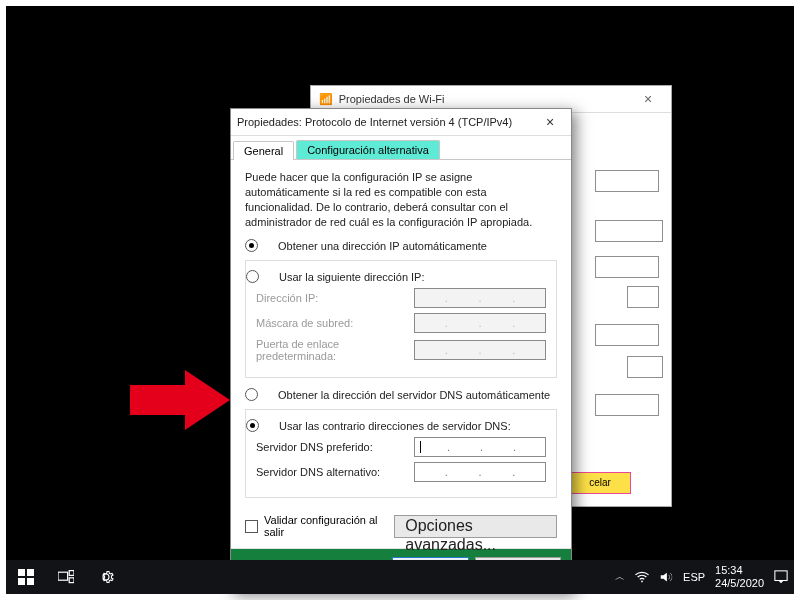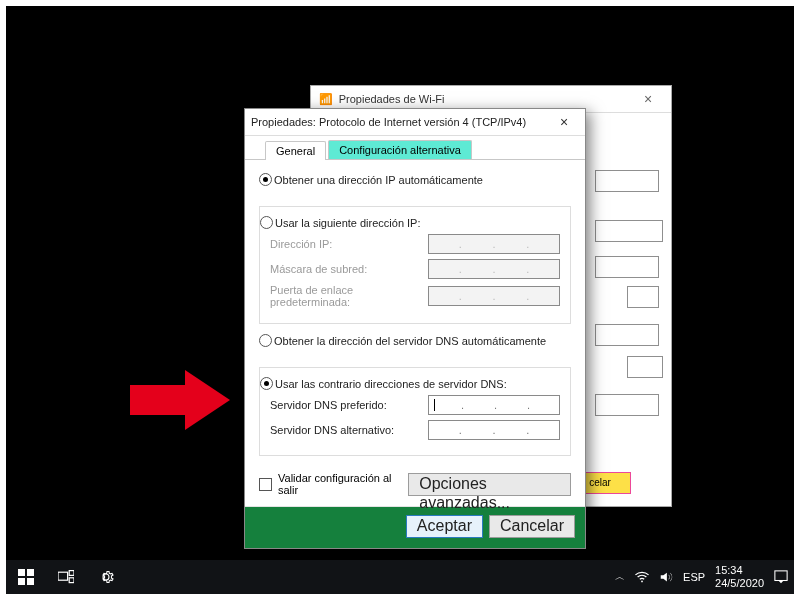--- a/index.html
+++ b/index.html
@@ -70,21 +70,21 @@
     background: #fde047;
     border: 1px solid #ec4899;
     font-size: 10px;
     line-height: 20px;
     text-align: center;
   }
 
   
   .dialog {
     position: absolute;
-    left: 244px;
+    left: 230px;
     top: 108px;
     width: 340px;
     background: #fff;
     border: 1px solid #888;
     box-shadow: 4px 4px 14px rgba(0,0,0,.5);
   }
   .titlebar {
     height: 26px;
     display: flex;
     align-items: center;
@@ -94,21 +94,21 @@
     border-bottom: 1px solid #ddd;
   }
   .titlebar .spacer { flex: 1; }
   .close-x {
     width: 30px;
     text-align: center;
     font-size: 14px;
     color: #333;
   }
   .tabstrip {
-    padding: 4px 6px 0 20px;
+    padding: 4px 6px 0 2px;
     border-bottom: 1px solid #c7c7c7;
     display: flex;
     gap: 2px;
   }
   .tab {
     padding: 3px 10px;
     border: 1px solid #c7c7c7;
     border-bottom: none;
     background: #5eead4;
     font-size: 11px;
@@ -123,21 +123,21 @@
     padding: 10px 14px 10px 14px;
   }
   .intro {
     color: #222;
     line-height: 1.35;
     margin-bottom: 10px;
   }
   .radio-row {
     display: flex;
     align-items: center;
-    gap: 2px;
+    gap: 20px;
     margin: 3px 0;
     color: #222;
   }
   .radio {
     width: 11px; height: 11px;
     border: 1px solid #555;
     border-radius: 50%;
     display: inline-flex;
     align-items: center;
     justify-content: center;
@@ -151,21 +151,21 @@
     border-radius: 50%;
   }
   .fieldset {
     border: 1px solid #ddd;
     border-top: none;
     margin: 0 0 10px 0;
     padding: 6px 10px 10px 10px;
   }
   .fieldset-top {
     border-top: 1px solid #ddd;
-    margin-top: 20px;
+    margin-top: 8px;
   }
   .fld {
     display: flex;
     align-items: center;
     margin: 5px 0;
   }
   .fld-label {
     flex: 1;
     color: #9a9a9a;
   }
@@ -303,20 +303,21 @@
       <span class="spacer"></span>
       <span class="close-x">×</span>
     </div>
 
     <div class="tabstrip">
       <div class="tab active">General</div>
       <div class="tab">Configuración alternativa</div>
     </div>
 
     <div class="panel">
+      <div class="intro">Puede hacer que la configuración IP se asigne automáticamente si la red es compatible con esta funcionalidad. De lo contrario, deberá consultar con el administrador de red cuál es la configuración IP apropiada.</div>
 
       <div class="radio-row">
         <span class="radio checked"></span>
         <span>Obtener una dirección IP automáticamente</span>
       </div>
       <div class="fieldset fieldset-top">
         <div class="radio-row" style="margin-left:-10px">
           <span class="radio"></span>
           <span>Usar la siguiente dirección IP:</span>
         </div>

